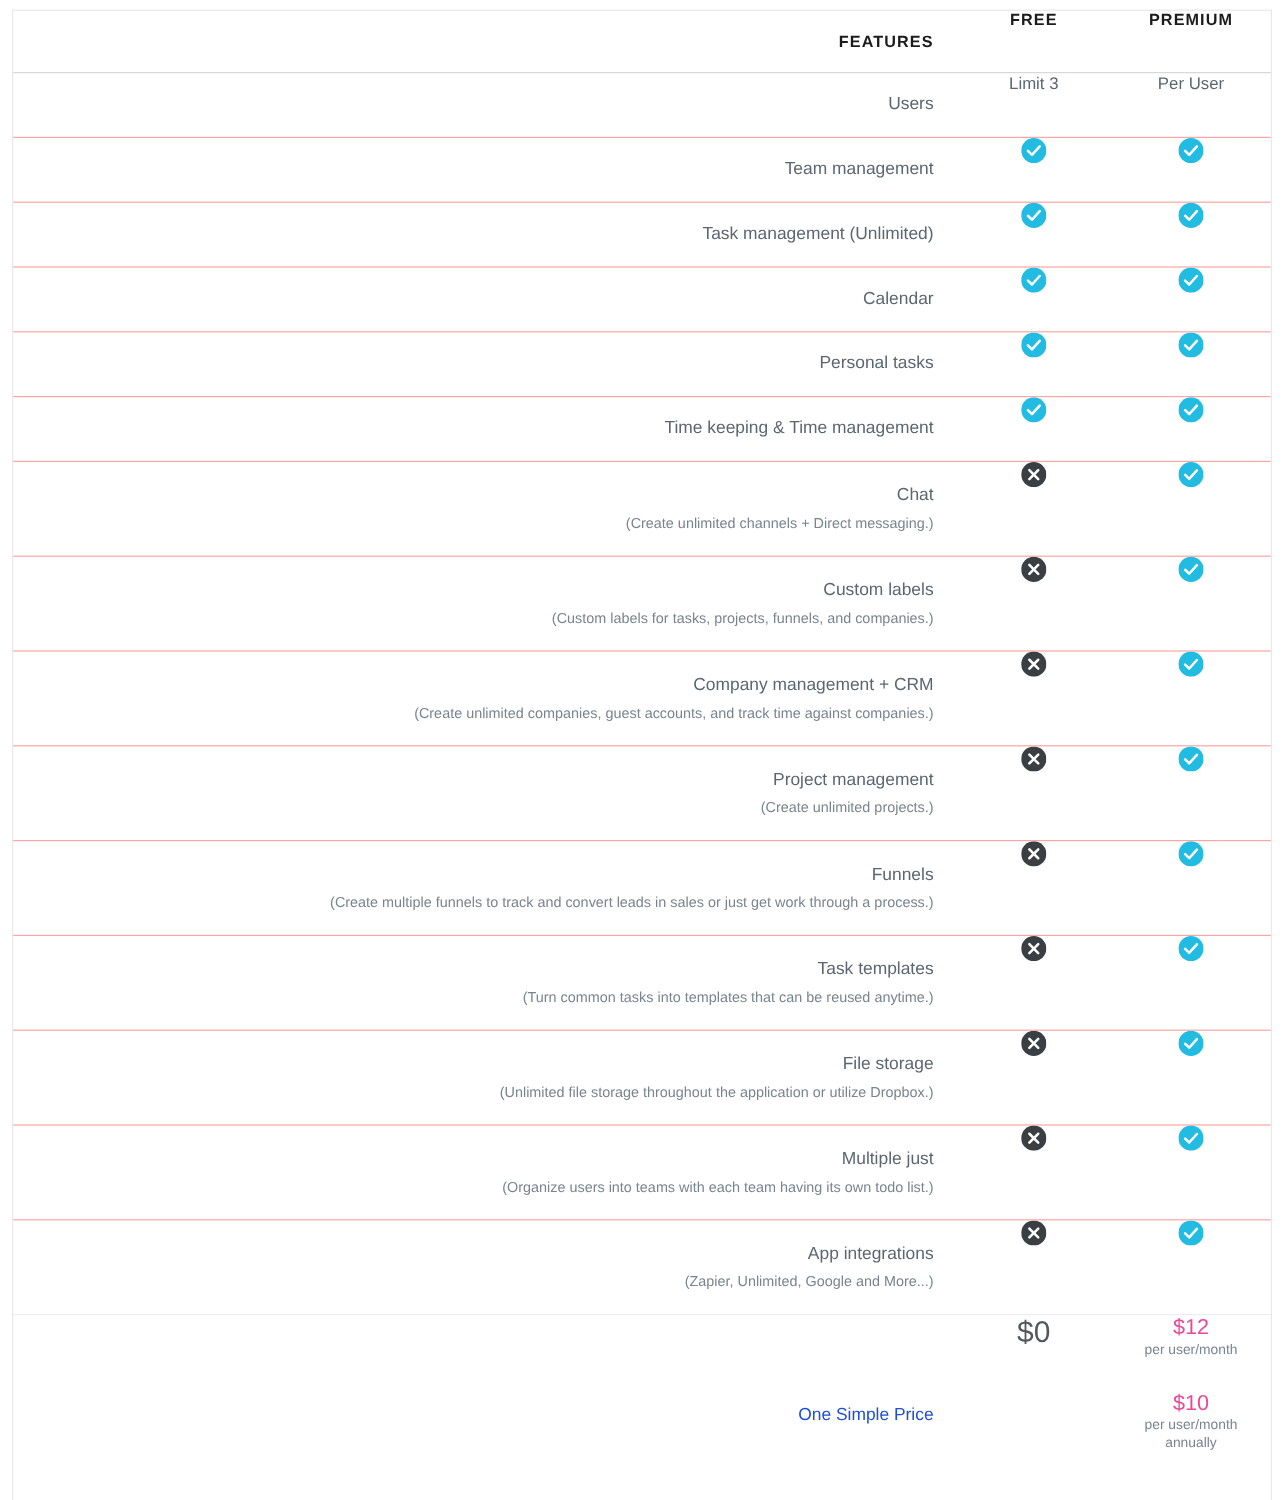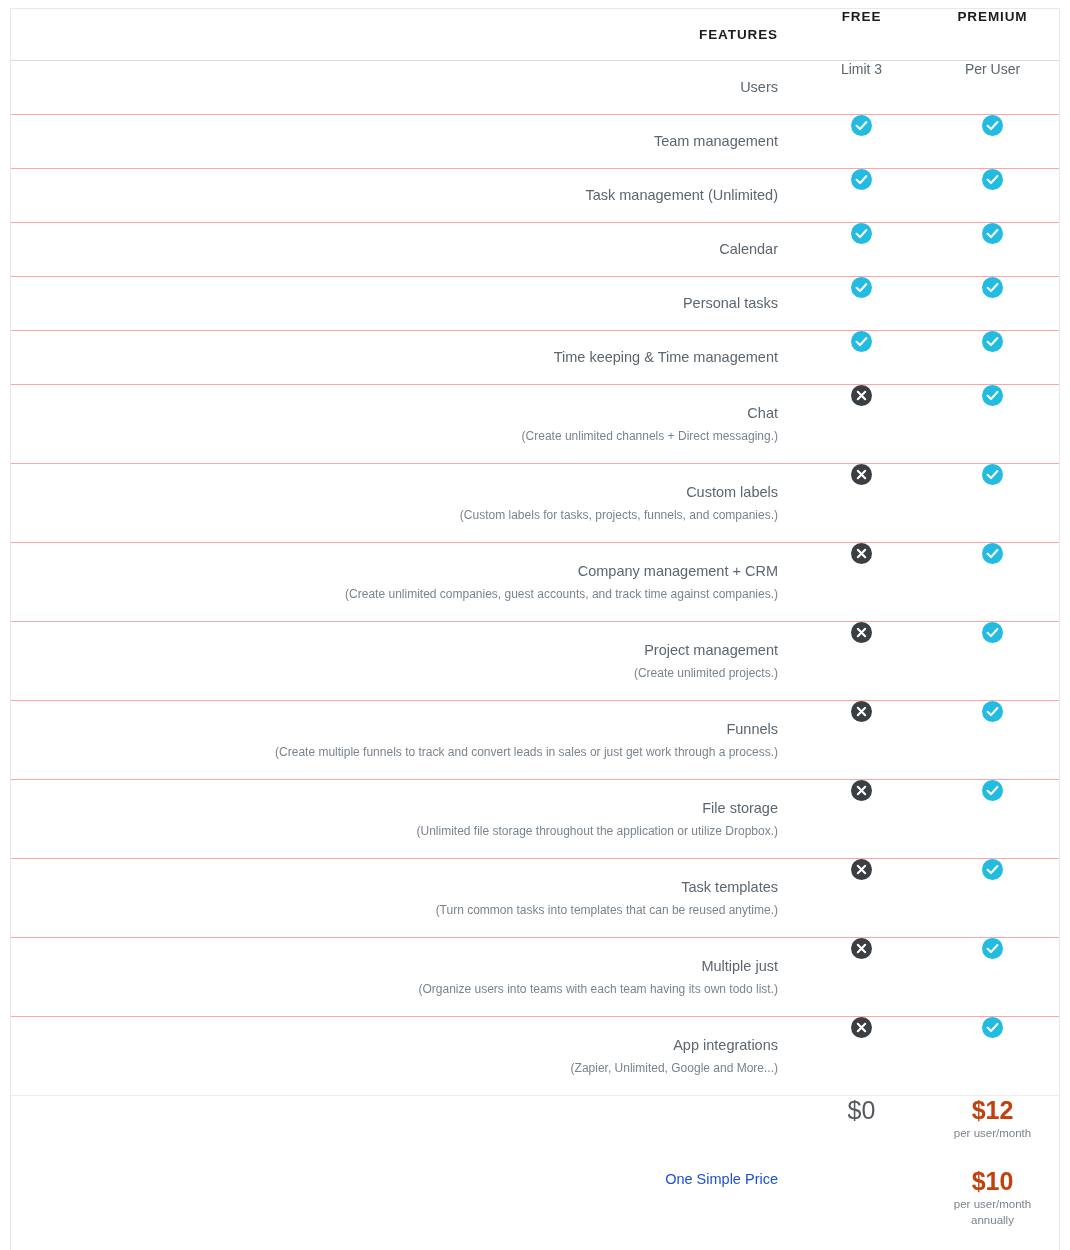--- a/index.html
+++ b/index.html
@@ -105,23 +105,23 @@
   .row-price {
     height: 166px;
     border-bottom: none;
     border-top: 1px solid #ededed;
   }
   .price-label {
     font-size: 14.5px;
     color: #1d4ed8;
   }
   .price-big {
-    font-size: 25px;
-    color: #c2410c;
-    font-weight: bold;
+    font-size: 18px;
+    color: #ec4899;
+    font-weight: normal;
     line-height: 1.15;
   }
   .price-big-free {
     font-size: 25px;
     color: #55585c;
     font-weight: normal;
   }
   .price-note {
     font-size: 11.5px;
     color: #7a848d;
@@ -371,44 +371,44 @@
           <span class="icon-check">
             <svg width="21" height="21" viewBox="0 0 21 21">
               <circle cx="10.5" cy="10.5" r="10.5" fill="#22bce2"></circle>
               <path d="M5.6 10.8 L9.0 14.1 L15.4 7.0" fill="none" stroke="#ffffff" stroke-width="2.1" stroke-linecap="round" stroke-linejoin="round"></path>
             </svg>
           </span>
         </div>
       </div>
       <div class="row row-desc">
         <div class="col-feature">
+          <span class="feature-title">Task templates</span>
+          <span class="feature-desc">(Turn common tasks into templates that can be reused anytime.)</span>
+        </div>
+        <div class="col-plan">
+          <span class="icon-cross">
+            <svg width="21" height="21" viewBox="0 0 21 21">
+              <circle cx="10.5" cy="10.5" r="10.5" fill="#3a3f44"></circle>
+              <path d="M6.8 6.8 L14.2 14.2 M14.2 6.8 L6.8 14.2" fill="none" stroke="#ffffff" stroke-width="2.1" stroke-linecap="round"></path>
+            </svg>
+          </span>
+        </div>
+        <div class="col-plan">
+          <span class="icon-check">
+            <svg width="21" height="21" viewBox="0 0 21 21">
+              <circle cx="10.5" cy="10.5" r="10.5" fill="#22bce2"></circle>
+              <path d="M5.6 10.8 L9.0 14.1 L15.4 7.0" fill="none" stroke="#ffffff" stroke-width="2.1" stroke-linecap="round" stroke-linejoin="round"></path>
+            </svg>
+          </span>
+        </div>
+      </div>
+      <div class="row row-desc">
+        <div class="col-feature">
           <span class="feature-title">File storage</span>
           <span class="feature-desc">(Unlimited file storage throughout the application or utilize Dropbox.)</span>
-        </div>
-        <div class="col-plan">
-          <span class="icon-cross">
-            <svg width="21" height="21" viewBox="0 0 21 21">
-              <circle cx="10.5" cy="10.5" r="10.5" fill="#3a3f44"></circle>
-              <path d="M6.8 6.8 L14.2 14.2 M14.2 6.8 L6.8 14.2" fill="none" stroke="#ffffff" stroke-width="2.1" stroke-linecap="round"></path>
-            </svg>
-          </span>
-        </div>
-        <div class="col-plan">
-          <span class="icon-check">
-            <svg width="21" height="21" viewBox="0 0 21 21">
-              <circle cx="10.5" cy="10.5" r="10.5" fill="#22bce2"></circle>
-              <path d="M5.6 10.8 L9.0 14.1 L15.4 7.0" fill="none" stroke="#ffffff" stroke-width="2.1" stroke-linecap="round" stroke-linejoin="round"></path>
-            </svg>
-          </span>
-        </div>
-      </div>
-      <div class="row row-desc">
-        <div class="col-feature">
-          <span class="feature-title">Task templates</span>
-          <span class="feature-desc">(Turn common tasks into templates that can be reused anytime.)</span>
         </div>
         <div class="col-plan">
           <span class="icon-cross">
             <svg width="21" height="21" viewBox="0 0 21 21">
               <circle cx="10.5" cy="10.5" r="10.5" fill="#3a3f44"></circle>
               <path d="M6.8 6.8 L14.2 14.2 M14.2 6.8 L6.8 14.2" fill="none" stroke="#ffffff" stroke-width="2.1" stroke-linecap="round"></path>
             </svg>
           </span>
         </div>
         <div class="col-plan">

